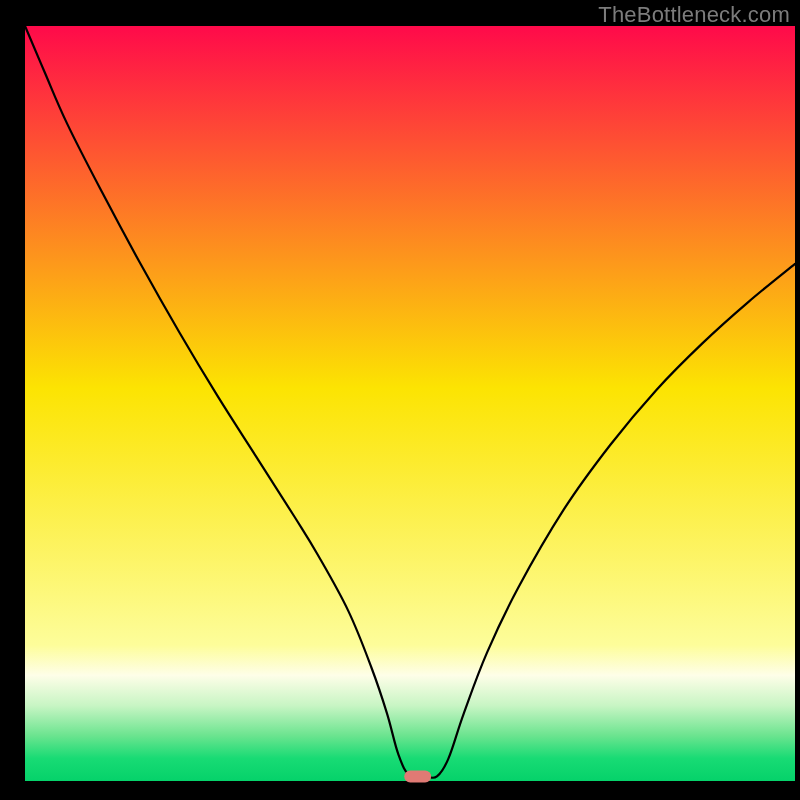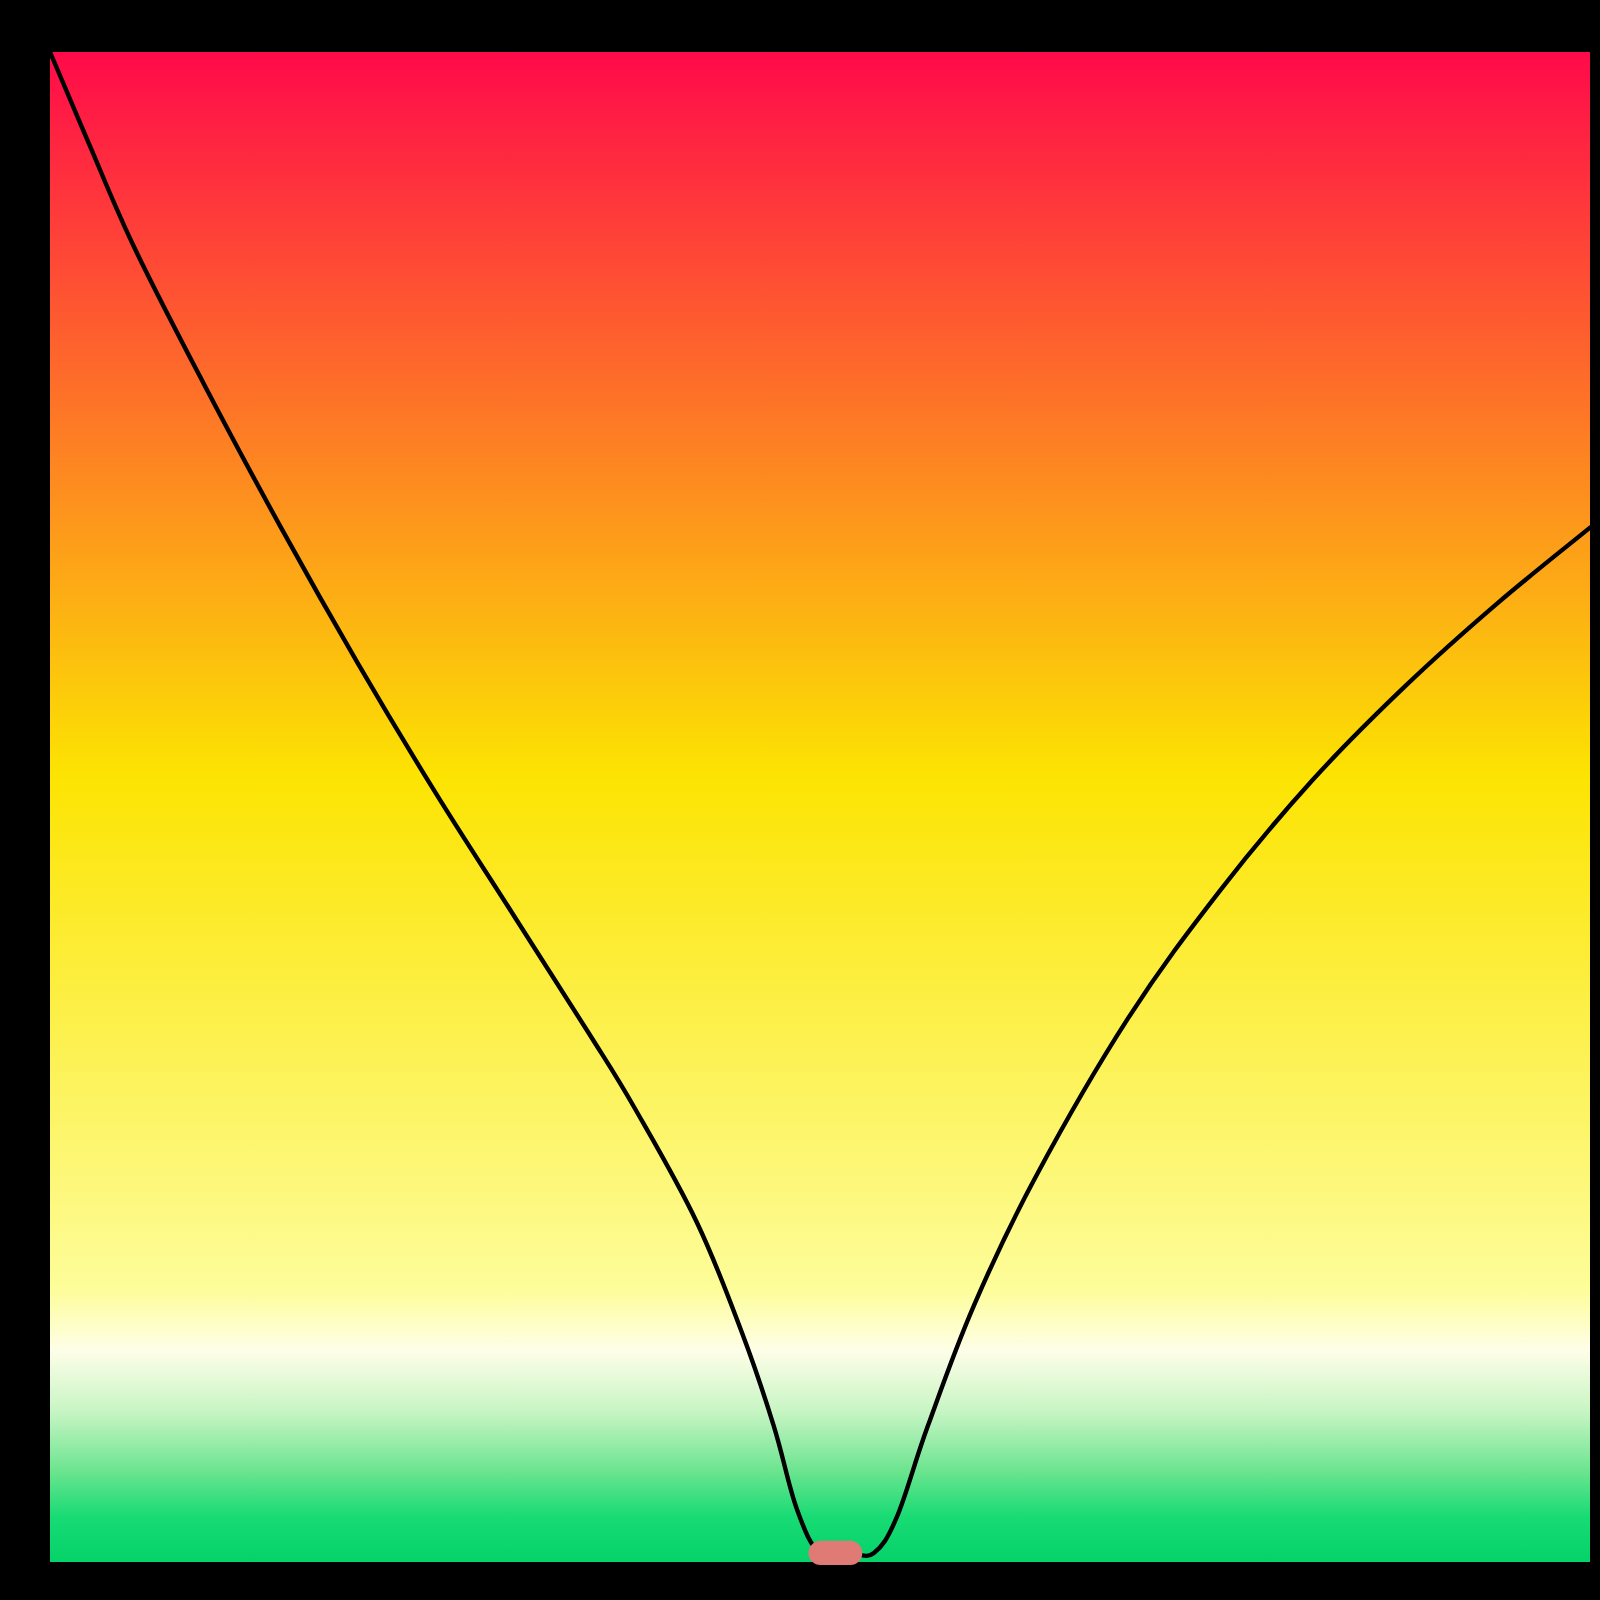--- a/index.html
+++ b/index.html
@@ -32,20 +32,21 @@
     top: 0;
     width: 800px;
     height: 800px;
     display: block;
   }
 </style>
 </head>
 <body>
 
 <div class="chart-container">
+  <div class="watermark">TheBottleneck.com</div>
   <svg class="plot" viewBox="0 0 800 800" preserveAspectRatio="none">
     <defs>
       <linearGradient id="bg-grad" x1="0" y1="0" x2="0" y2="1">
           <stop offset="0.00%" stop-color="#ff0a4a"></stop>
           <stop offset="48.00%" stop-color="#fce402"></stop>
           <stop offset="82.00%" stop-color="#fdfd9a"></stop>
           <stop offset="86.00%" stop-color="#fefee8"></stop>
           <stop offset="90.00%" stop-color="#c8f5c4"></stop>
           <stop offset="94.00%" stop-color="#6be48f"></stop>
           <stop offset="97.00%" stop-color="#18db74"></stop>

